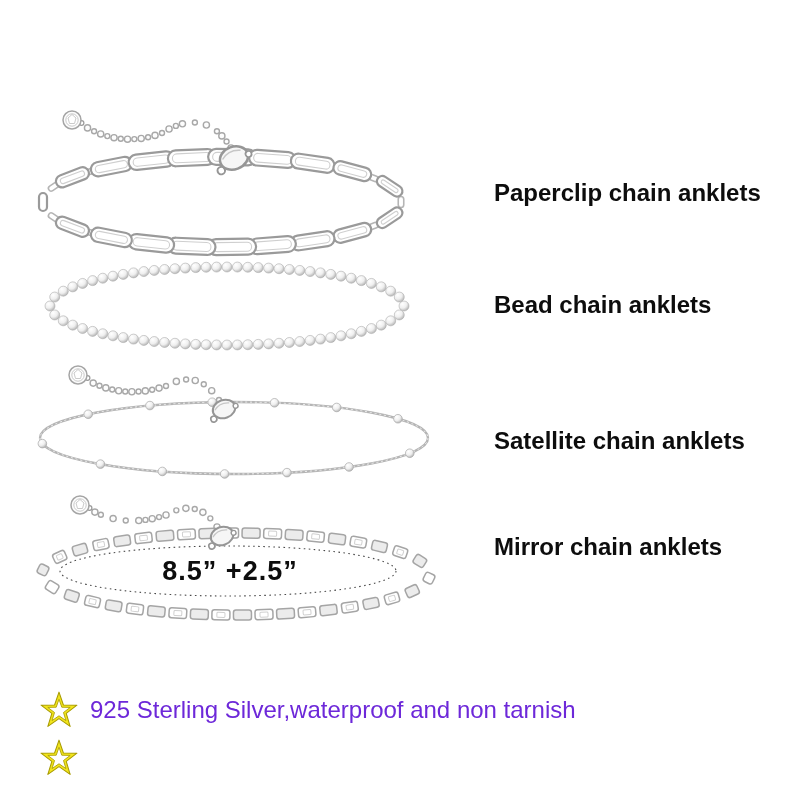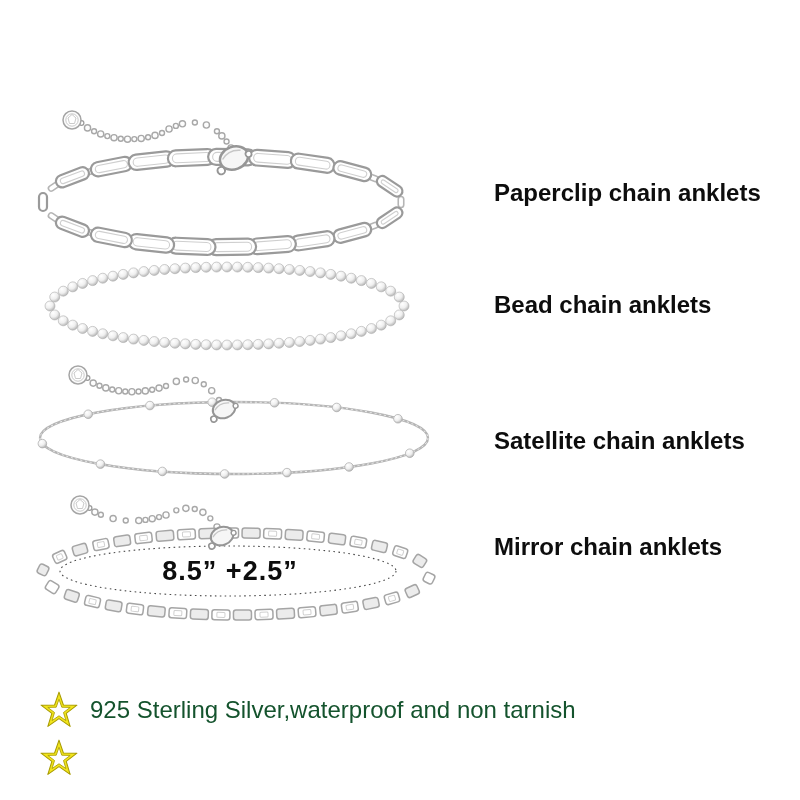--- a/index.html
+++ b/index.html
@@ -13,21 +13,21 @@
     line-height:30px;white-space:nowrap;color:#0d0d0d;
   }
   .size-note{
     position:absolute;left:230px;top:571px;transform:translate(-50%,-50%);
     font-weight:bold;font-size:27px;letter-spacing:1px;white-space:nowrap;color:#0d0d0d;text-align:center;
   }
   .feature-row{
     position:absolute;left:38px;height:40px;display:flex;align-items:center;gap:10px;
   }
   .feature-row .star{width:42px;height:40px;flex:0 0 auto;}
-  .feature-text{font-size:24px;line-height:40px;white-space:nowrap;color:#14532d;}
+  .feature-text{font-size:24px;line-height:40px;white-space:nowrap;color:#6d28d9;}
 </style>
 </head>
 <body>
 
 <div class="stage">
 
   <svg id="art" class="art" width="800" height="800" viewBox="0 0 800 800">
       <defs>
         <radialGradient id="beadG" cx="35%" cy="30%" r="75%">
           <stop offset="0%" stop-color="#ffffff"></stop>

